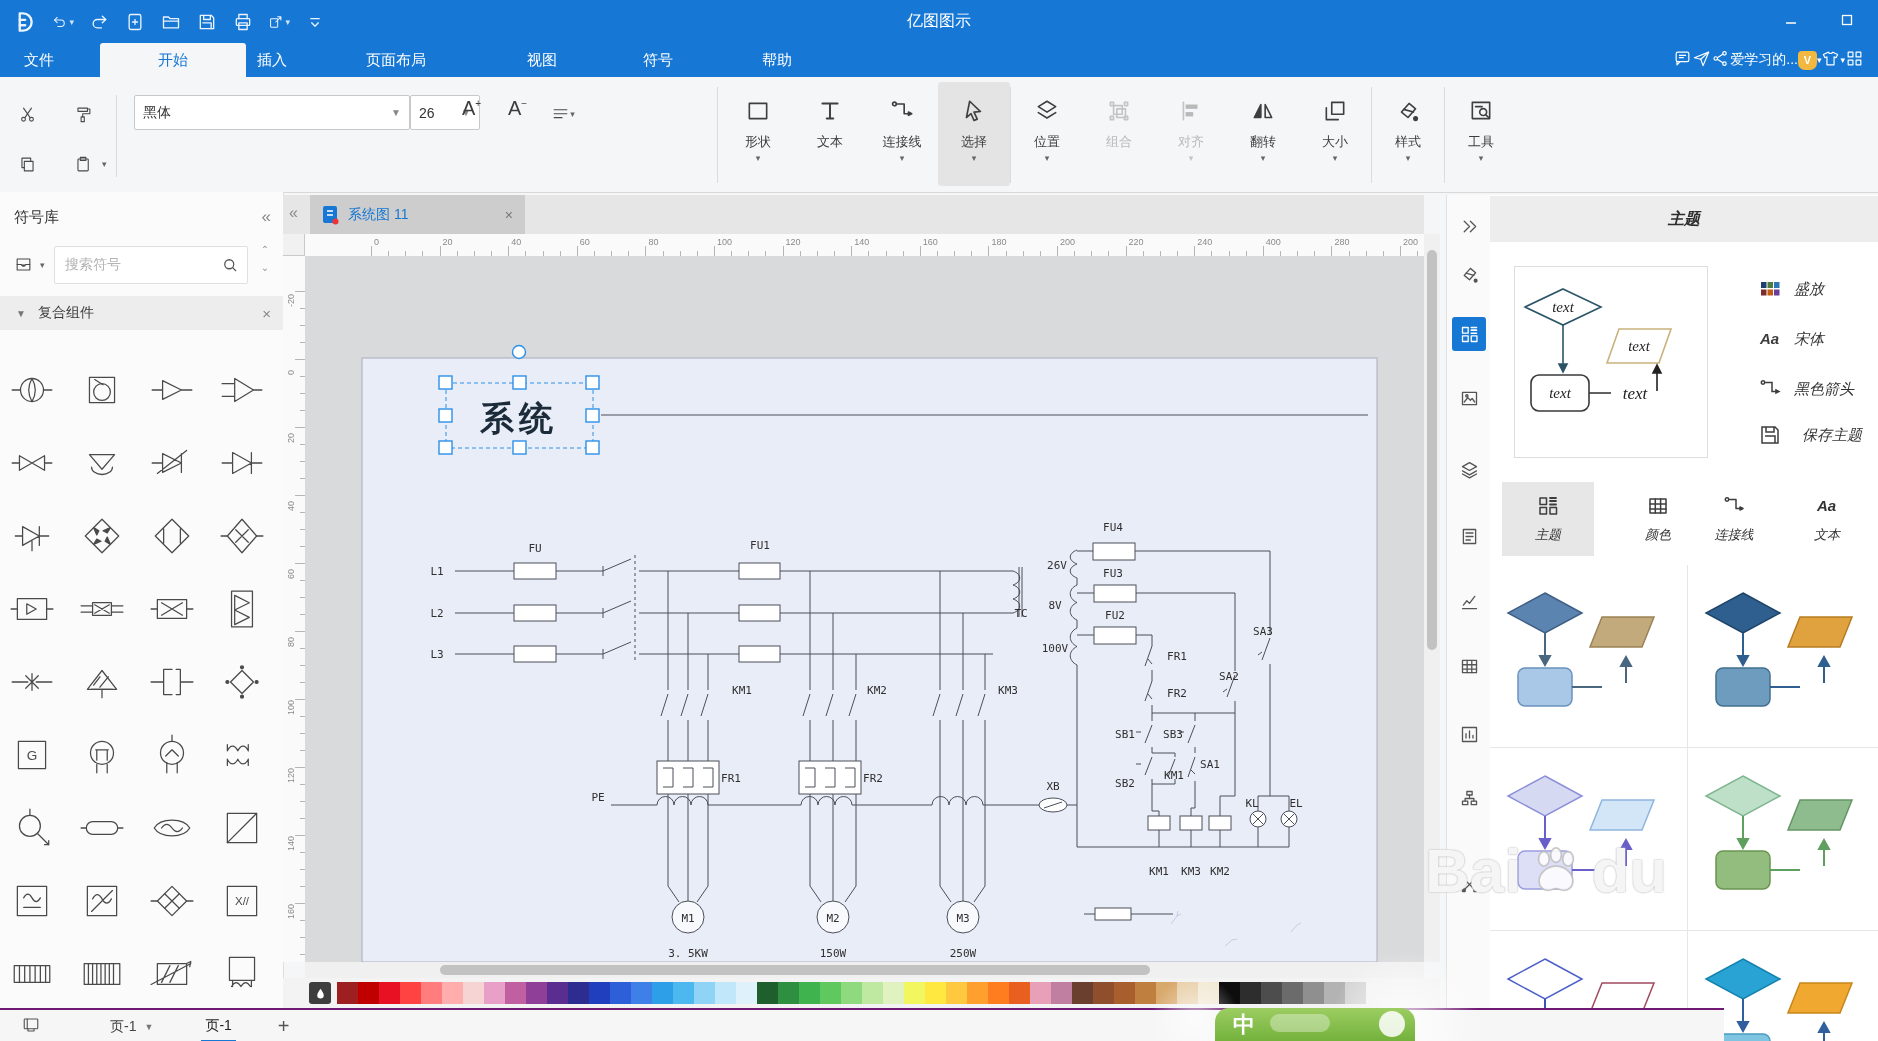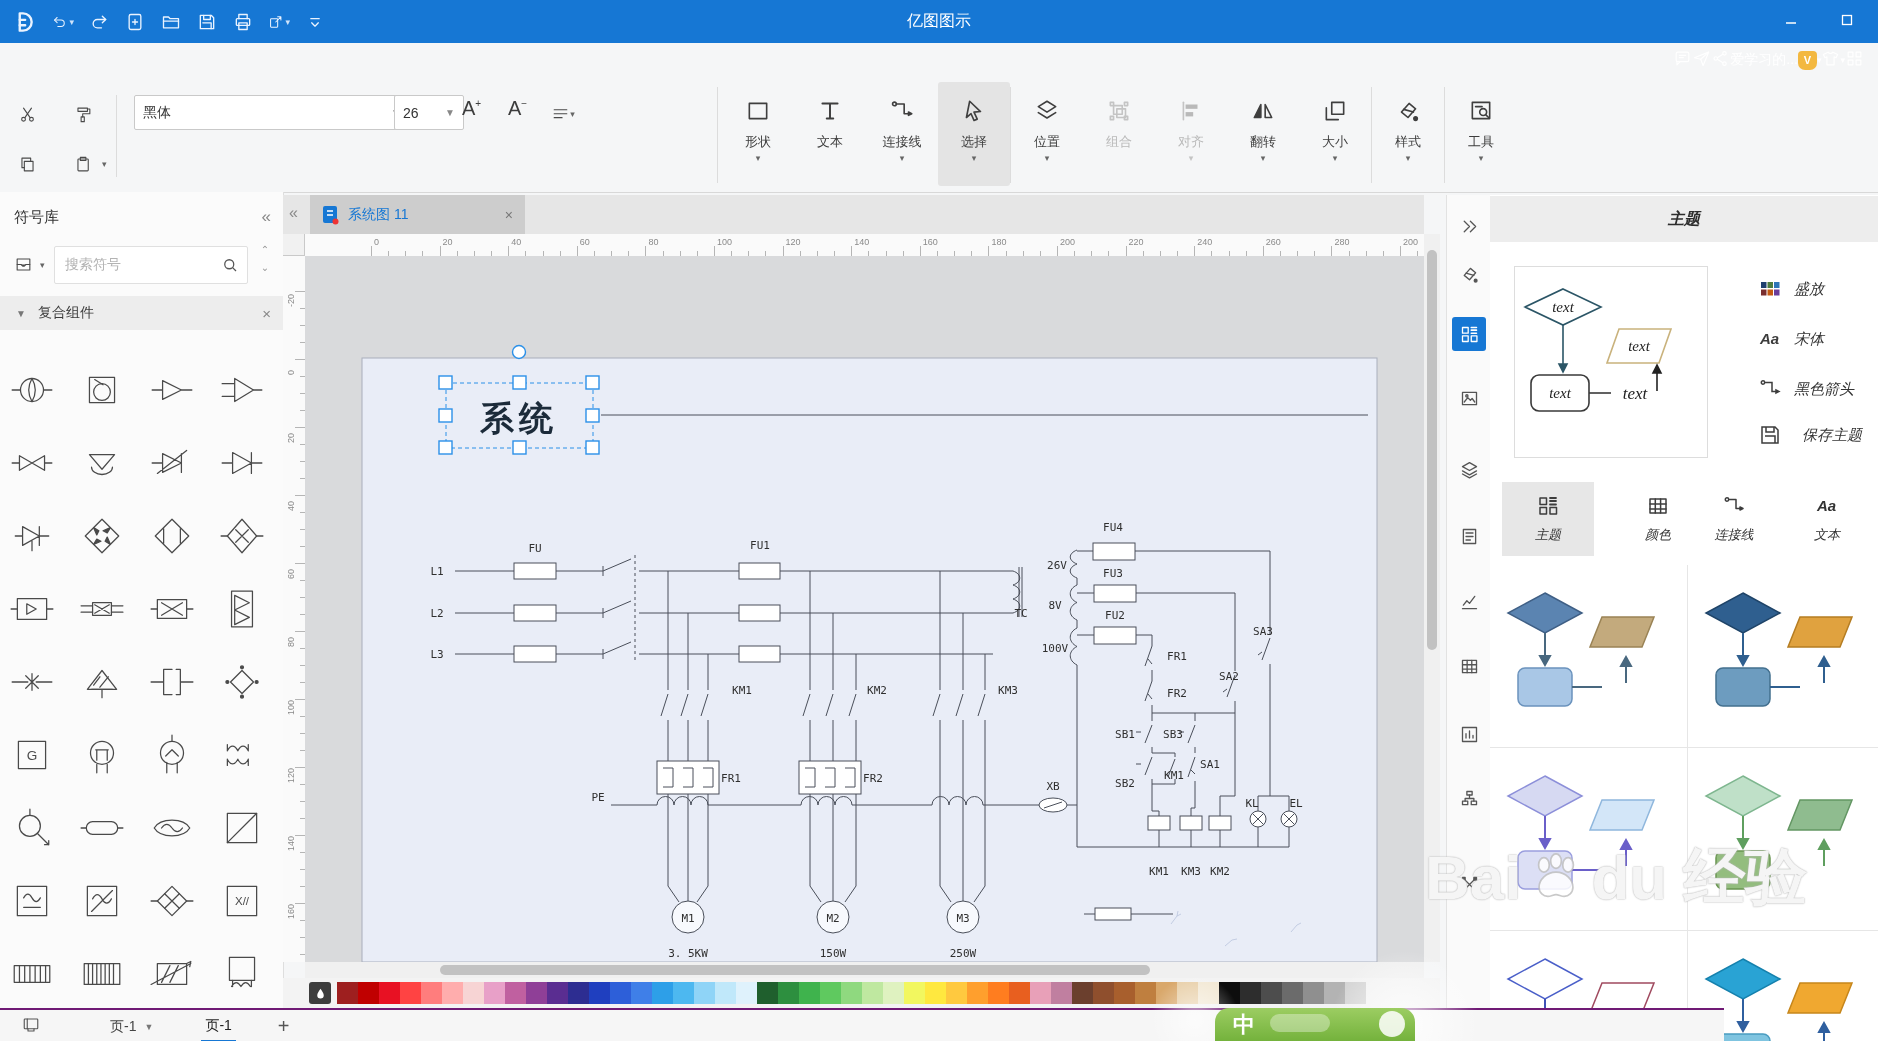--- a/index.html
+++ b/index.html
@@ -148,20 +148,29 @@
           <path d="M1 9h10" stroke="#fff" stroke-width="1.5" fill="none"></path>
         </svg>
     </div>
     <div class="winbtn" style="left:1834px;">
       <svg width="12" height="12" viewBox="0 0 12 12">
           <rect x="1.5" y="1.5" width="9" height="9" stroke="#fff" fill="none" stroke-width="1.3"></rect>
         </svg>
     </div>
   </div>
 
+  <div id="menubar">
+      <div class="menu-item" style="left: 10px;">文件</div>
+      <div class="menu-item active" style="left: 100px; width: 118px;">开始</div>
+      <div class="menu-item" style="left: 243px;">插入</div>
+      <div class="menu-item" style="left: 352px;">页面布局</div>
+      <div class="menu-item" style="left: 513px;">视图</div>
+      <div class="menu-item" style="left: 629px;">符号</div>
+      <div class="menu-item" style="left: 748px;">帮助</div>
+    </div>
   <div id="menu-right">
       <span><svg viewBox="0 0 24 24" class="">
           <rect x="4" y="4" width="16" height="12" rx="2"></rect>
           <path d="M8 8h8M8 11h5M9 16l-4 4v-4"></path>
         </svg></span>
       <span><svg viewBox="0 0 24 24" class="">
           <path d="M3 11L21 4l-7 17-3-8z"></path>
           <path d="M11 13l10-9"></path>
         </svg></span>
       <span><svg viewBox="0 0 24 24" class="">
@@ -212,21 +221,21 @@
           <rect x="8" y="3" width="7" height="4"></rect>
         </svg>
       </div>
     <span class="abs" style="left:102px;top:82px;font-size:9px;color:#666;">▾</span>
     <div class="rsep" style="left:116px;top:18px;height:82px;"></div>
 
     <div class="combo" style="left:134px;top:18px;width:258px;height:33px;">
       <span>黑体</span>
         <span class="car">▼</span>
     </div>
-    <div class="combo" style="left:394px;top:18px;width:52px;height:33px;">
+    <div class="combo" style="left:410px;top:18px;width:52px;height:33px;">
       <span>26</span>
         <span class="car">▼</span>
     </div>
     <div class="abs" style="left:462px;top:20px;font-size:20px;color:#3d3d3d;">A<sup style="font-size:10px;">+</sup></div>
     <div class="abs" style="left:508px;top:20px;font-size:20px;color:#3d3d3d;">A<sup style="font-size:10px;">−</sup></div>
     <div class="ricon" style="left:548px;top:22px;">
         <svg viewBox="0 0 24 24">
           <path d="M4 6h16M4 11h16M4 16h10"></path>
         </svg>
         <span style="font-size:9px;color:#666;">▾</span>
@@ -688,21 +697,21 @@
       <div class="ticklbl" style="left:823.5999999999999px;top:3px;">220</div>
       <div class="tick" style="left:837.7499999999999px;top:17px;height:5px;"></div>
       <div class="tick" style="left:854.8999999999999px;top:17px;height:5px;"></div>
       <div class="tick" style="left:872.05px;top:17px;height:5px;"></div>
       <div class="tick" style="left:889.1999999999999px;top:12px;height:10px;"></div>
       <div class="ticklbl" style="left:892.1999999999999px;top:3px;">240</div>
       <div class="tick" style="left:906.3499999999999px;top:17px;height:5px;"></div>
       <div class="tick" style="left:923.4999999999999px;top:17px;height:5px;"></div>
       <div class="tick" style="left:940.65px;top:17px;height:5px;"></div>
       <div class="tick" style="left:957.8px;top:12px;height:10px;"></div>
-      <div class="ticklbl" style="left:960.8px;top:3px;">260</div>
+      <div class="ticklbl" style="left:960.8px;top:3px;">400</div>
       <div class="tick" style="left:974.9499999999999px;top:17px;height:5px;"></div>
       <div class="tick" style="left:992.0999999999999px;top:17px;height:5px;"></div>
       <div class="tick" style="left:1009.25px;top:17px;height:5px;"></div>
       <div class="tick" style="left:1026.3999999999999px;top:12px;height:10px;"></div>
       <div class="ticklbl" style="left:1029.3999999999999px;top:3px;">280</div>
       <div class="tick" style="left:1043.55px;top:17px;height:5px;"></div>
       <div class="tick" style="left:1060.6999999999998px;top:17px;height:5px;"></div>
       <div class="tick" style="left:1077.85px;top:17px;height:5px;"></div>
       <div class="tick" style="left:1095px;top:12px;height:10px;"></div>
       <div class="ticklbl" style="left:1098px;top:3px;">200</div>
@@ -1193,21 +1202,20 @@
       <span>Bai</span>
       <svg width="58" height="58" viewBox="0 0 24 24">
           <g fill="rgba(255,255,255,.85)" stroke="rgba(187,187,187,.8)" stroke-width=".7">
             <ellipse cx="7" cy="7" rx="2.2" ry="3"></ellipse>
             <ellipse cx="12" cy="5.4" rx="2.2" ry="3"></ellipse>
             <ellipse cx="17" cy="7" rx="2.2" ry="3"></ellipse>
             <path d="M12 10c4 0 7 3.2 7 6.2 0 2.4-1.8 3.8-3.6 3.8-1.4 0-2.2-.7-3.4-.7s-2 .7-3.4.7C6.8 20 5 18.6 5 16.2 5 13.2 8 10 12 10z"></path>
           </g>
         </svg>
       <span>du</span>
-      <span style="margin-left:10px;">经验</span>
     </div>
   </div>
   <div class="fluff" style="left:1330px;top:950px;width:150px;height:150px;opacity:.9;"></div>
   <div class="fluff" style="left:1150px;top:975px;width:90px;height:90px;opacity:.7;"></div>
   <div id="banner">
     <span style="position:absolute;left:18px;top:2px;color:#fff;font-size:22px;font-weight:bold;">中</span>
     <span style="position:absolute;left:55px;top:6px;width:60px;height:18px;background:rgba(255,255,255,.35);border-radius:9px;"></span>
     <span style="position:absolute;right:10px;top:3px;width:26px;height:26px;background:rgba(255,255,255,.85);border-radius:50%;"></span>
   </div>
 

